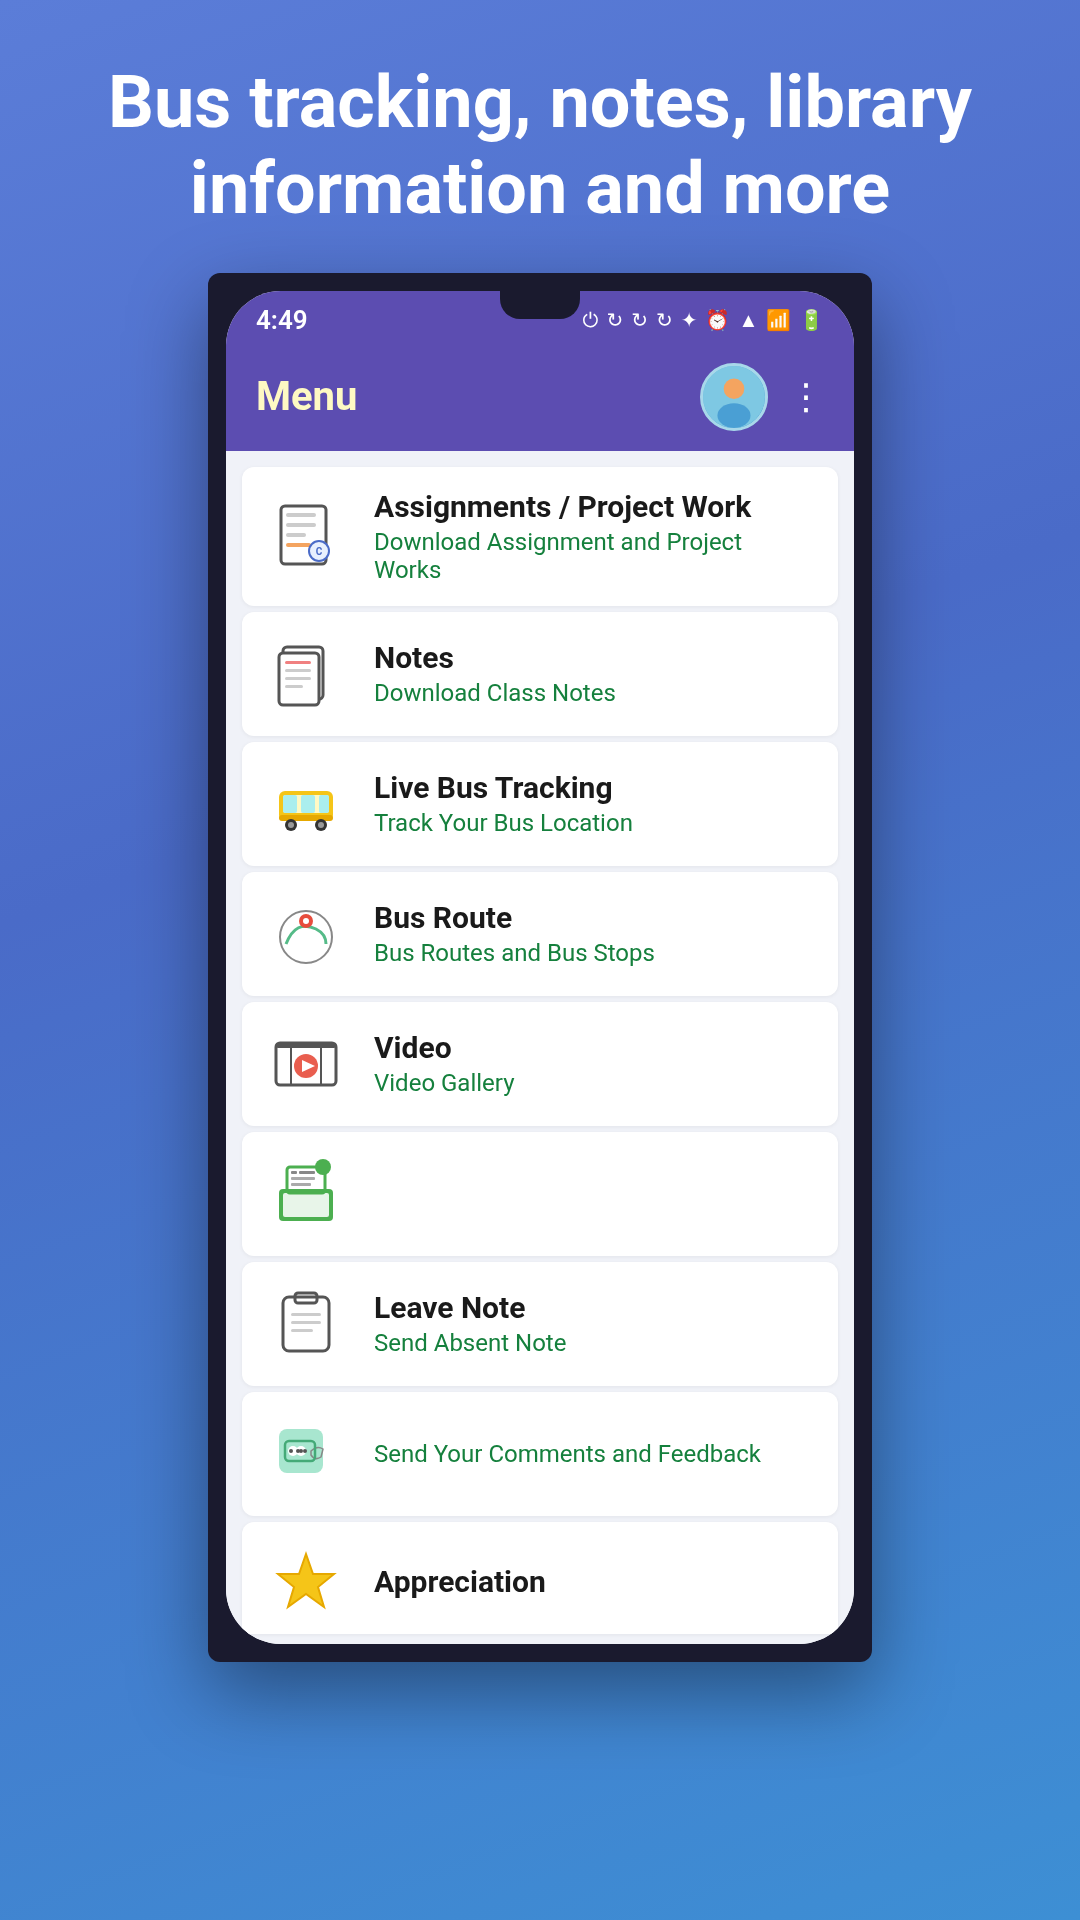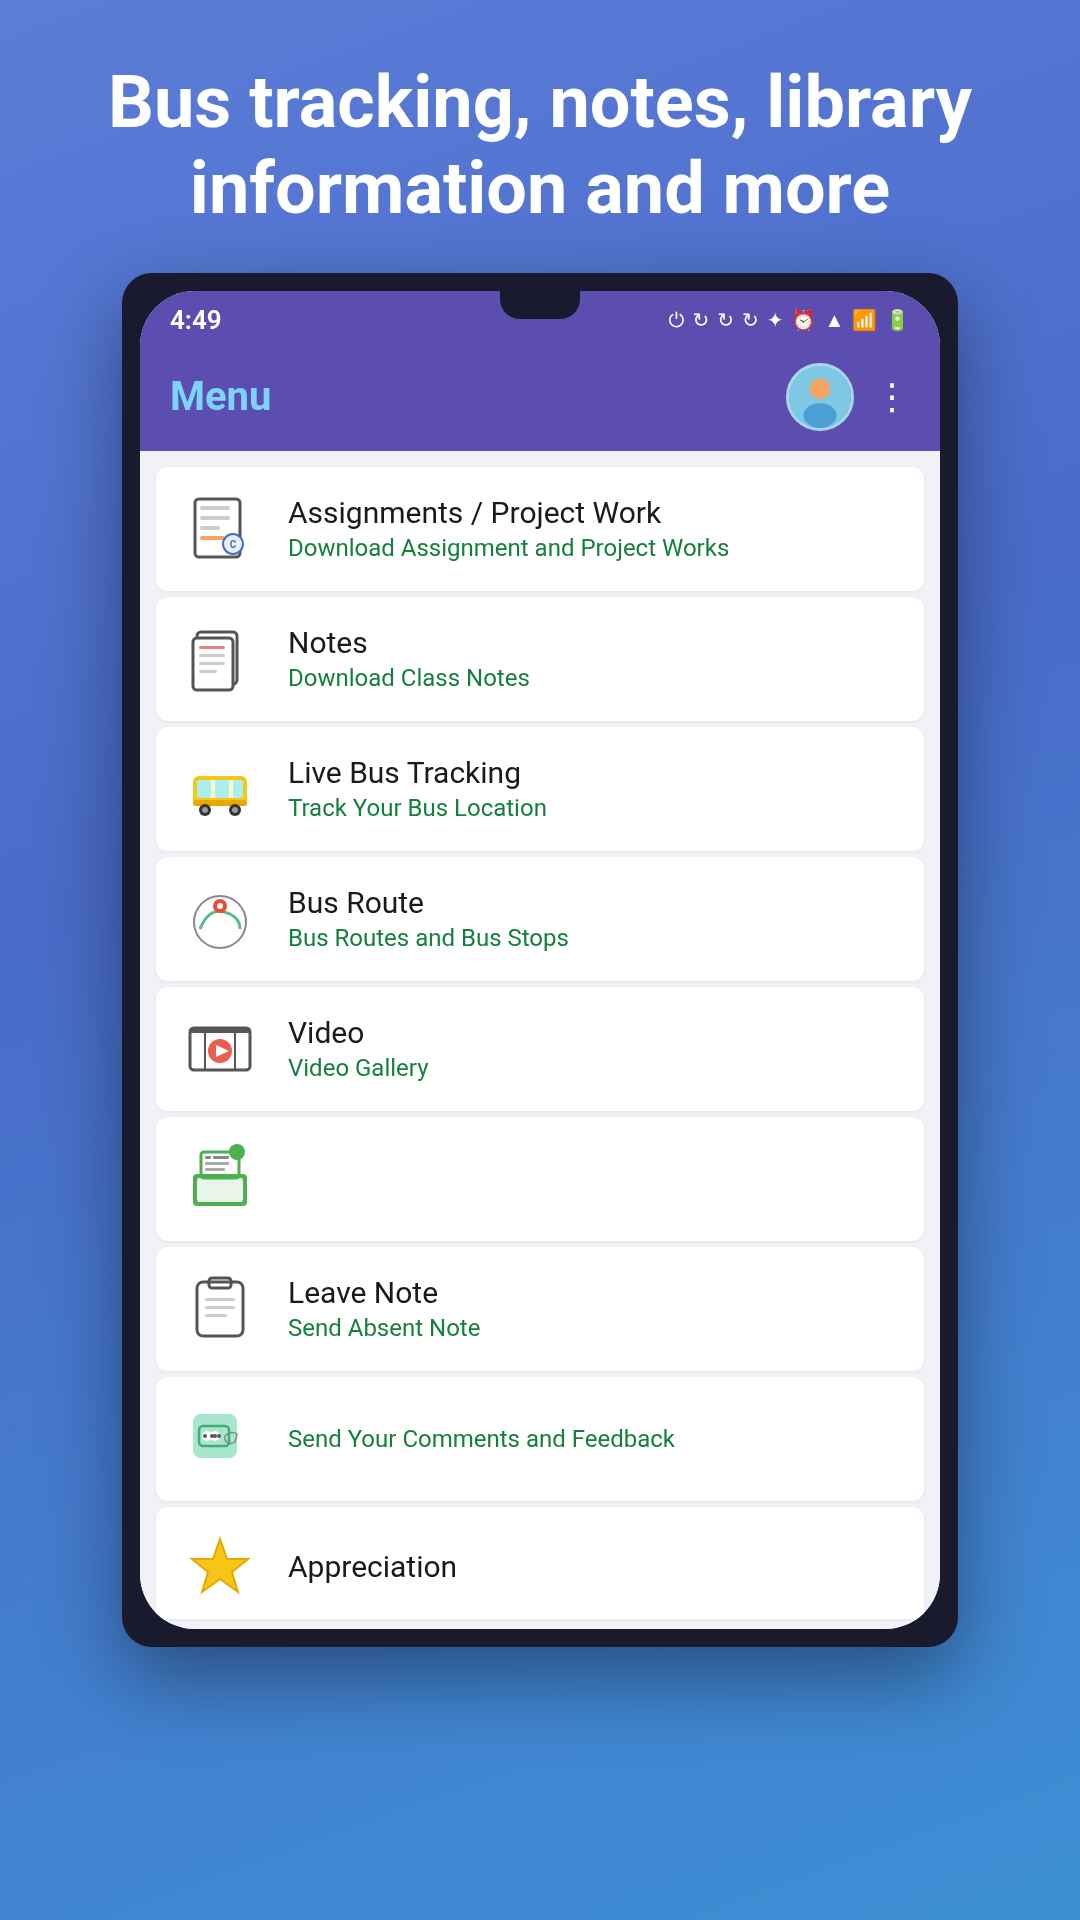--- a/index.html
+++ b/index.html
@@ -18,23 +18,23 @@
     .hero-text {
       text-align: center;
       color: white;
       padding: 60px 80px 40px;
       font-size: 72px;
       font-weight: 700;
       line-height: 1.2;
     }
 
     .phone-wrapper {
-      width: 836px;
+      width: 664px;
       background: #1a1a2e;
-      border-radius: 30px;
+      border-radius: 12px;
       padding: 18px;
       box-shadow: 0 30px 80px rgba(0,0,0,0.4);
       position: relative;
     }
 
     .phone-inner {
       border-radius: 55px;
       overflow: hidden;
       background: #f0f2f8;
       position: relative;
@@ -81,21 +81,21 @@
       display: flex;
       align-items: center;
       justify-content: space-between;
       padding: 20px 30px;
       color: white;
     }
 
     .app-bar-title {
       font-size: 40px;
       font-weight: 700;
-      color: #7dd3fc;
+      color: #fef9c3;
     }
 
     .app-bar-actions {
       display: flex;
       align-items: center;
       gap: 20px;
     }
 
     .avatar {
       width: 68px;
@@ -143,21 +143,21 @@
       flex-shrink: 0;
     }
 
     .menu-item-text {
       display: flex;
       flex-direction: column;
     }
 
     .menu-item-title {
       font-size: 30px;
-      font-weight: 400;
+      font-weight: 700;
       color: #1a1a1a;
       margin-bottom: 4px;
     }
 
     .menu-item-subtitle {
       font-size: 24px;
       color: #15803d;
     }
 
     

